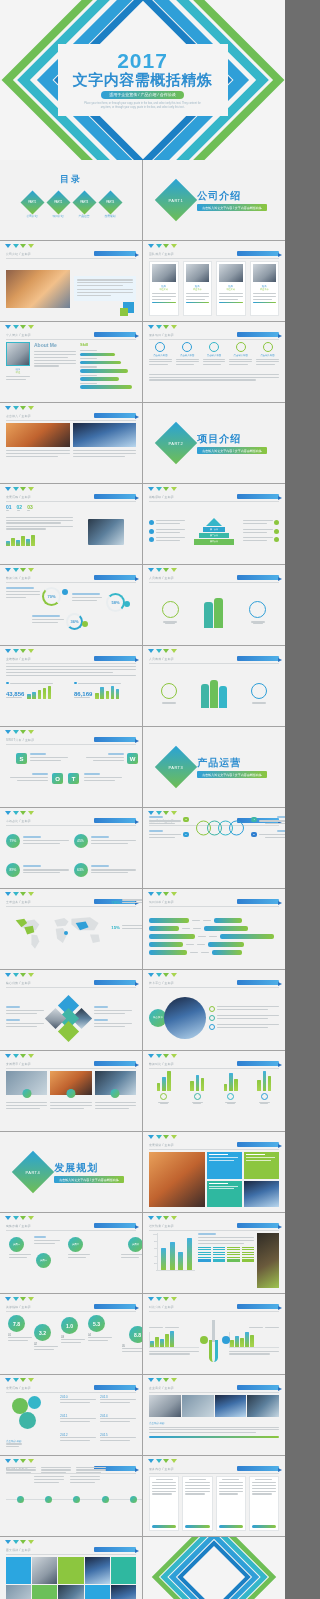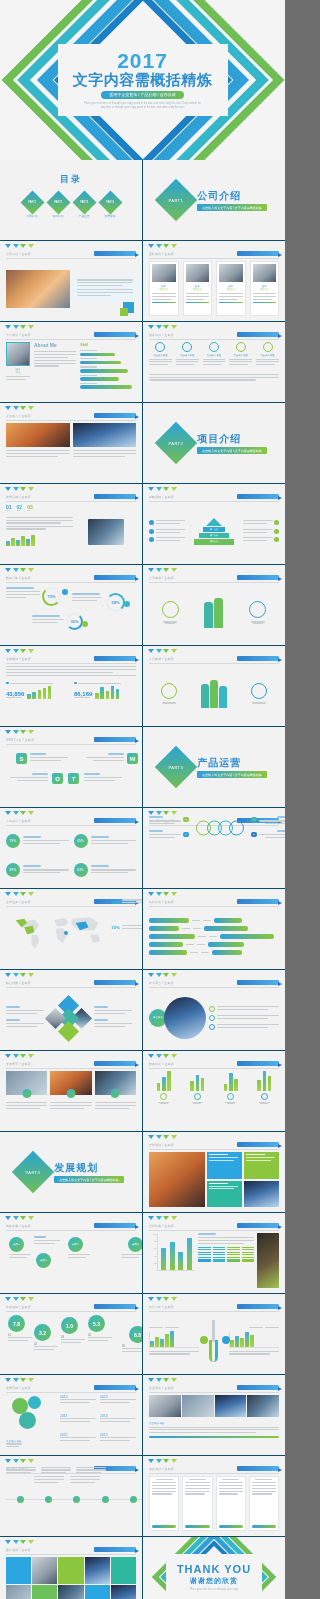--- a/index.html
+++ b/index.html
@@ -2,21 +2,21 @@
 <html><head>
 <meta charset="utf-8">
 <style>
   * { margin:0; padding:0; box-sizing:border-box; }
   html,body { background:#6e6e6e; }
   body {
     width:285px; height:1599px;
     font-family:"Liberation Sans","DejaVu Sans",sans-serif;
     overflow:hidden;
   }
-  .deck { width:285px; height:1599px; background:#0c4a6e; }
+  .deck { width:285px; height:1599px; background:#a3a3a3; }
 
   
   .slide { background:#f2f2f2; position:relative; overflow:hidden; }
   .row { display:flex; gap:1px; margin-bottom:1px; }
   .row .slide { width:142px; height:80px; }
   .cover { width:285px; height:160px; }
   .thanks-row { display:flex; gap:1px; }
 
   
   .cover { position:relative; background:#f4f4f4; overflow:hidden; }
@@ -1675,21 +1675,16 @@
       </div>
     </div>
 
     <div class="slide thanks" style="width:142px;height:80px;">
       <div class="dmask">
         <div class="dia" style="width:88px;height:88px;border-width:5px;border-color:#6fbe55;"></div>
         <div class="dia" style="width:76px;height:76px;border-width:5px;border-color:#35b6c9;"></div>
         <div class="dia" style="width:64px;height:64px;border-width:5px;border-color:#2f9fd8;"></div>
         <div class="dia" style="width:52px;height:52px;border-width:4px;border-color:#1b7fc4;"></div>
       </div>
-      <div class="th-plate">
-        <div class="th-1">THANK YOU</div>
-        <div class="th-2">谢谢您的欣赏</div>
-        <div class="th-3">Place your text here, or through your copy</div>
-      </div>
     </div>
   </div>
 
 </div>
 
 </body></html>

